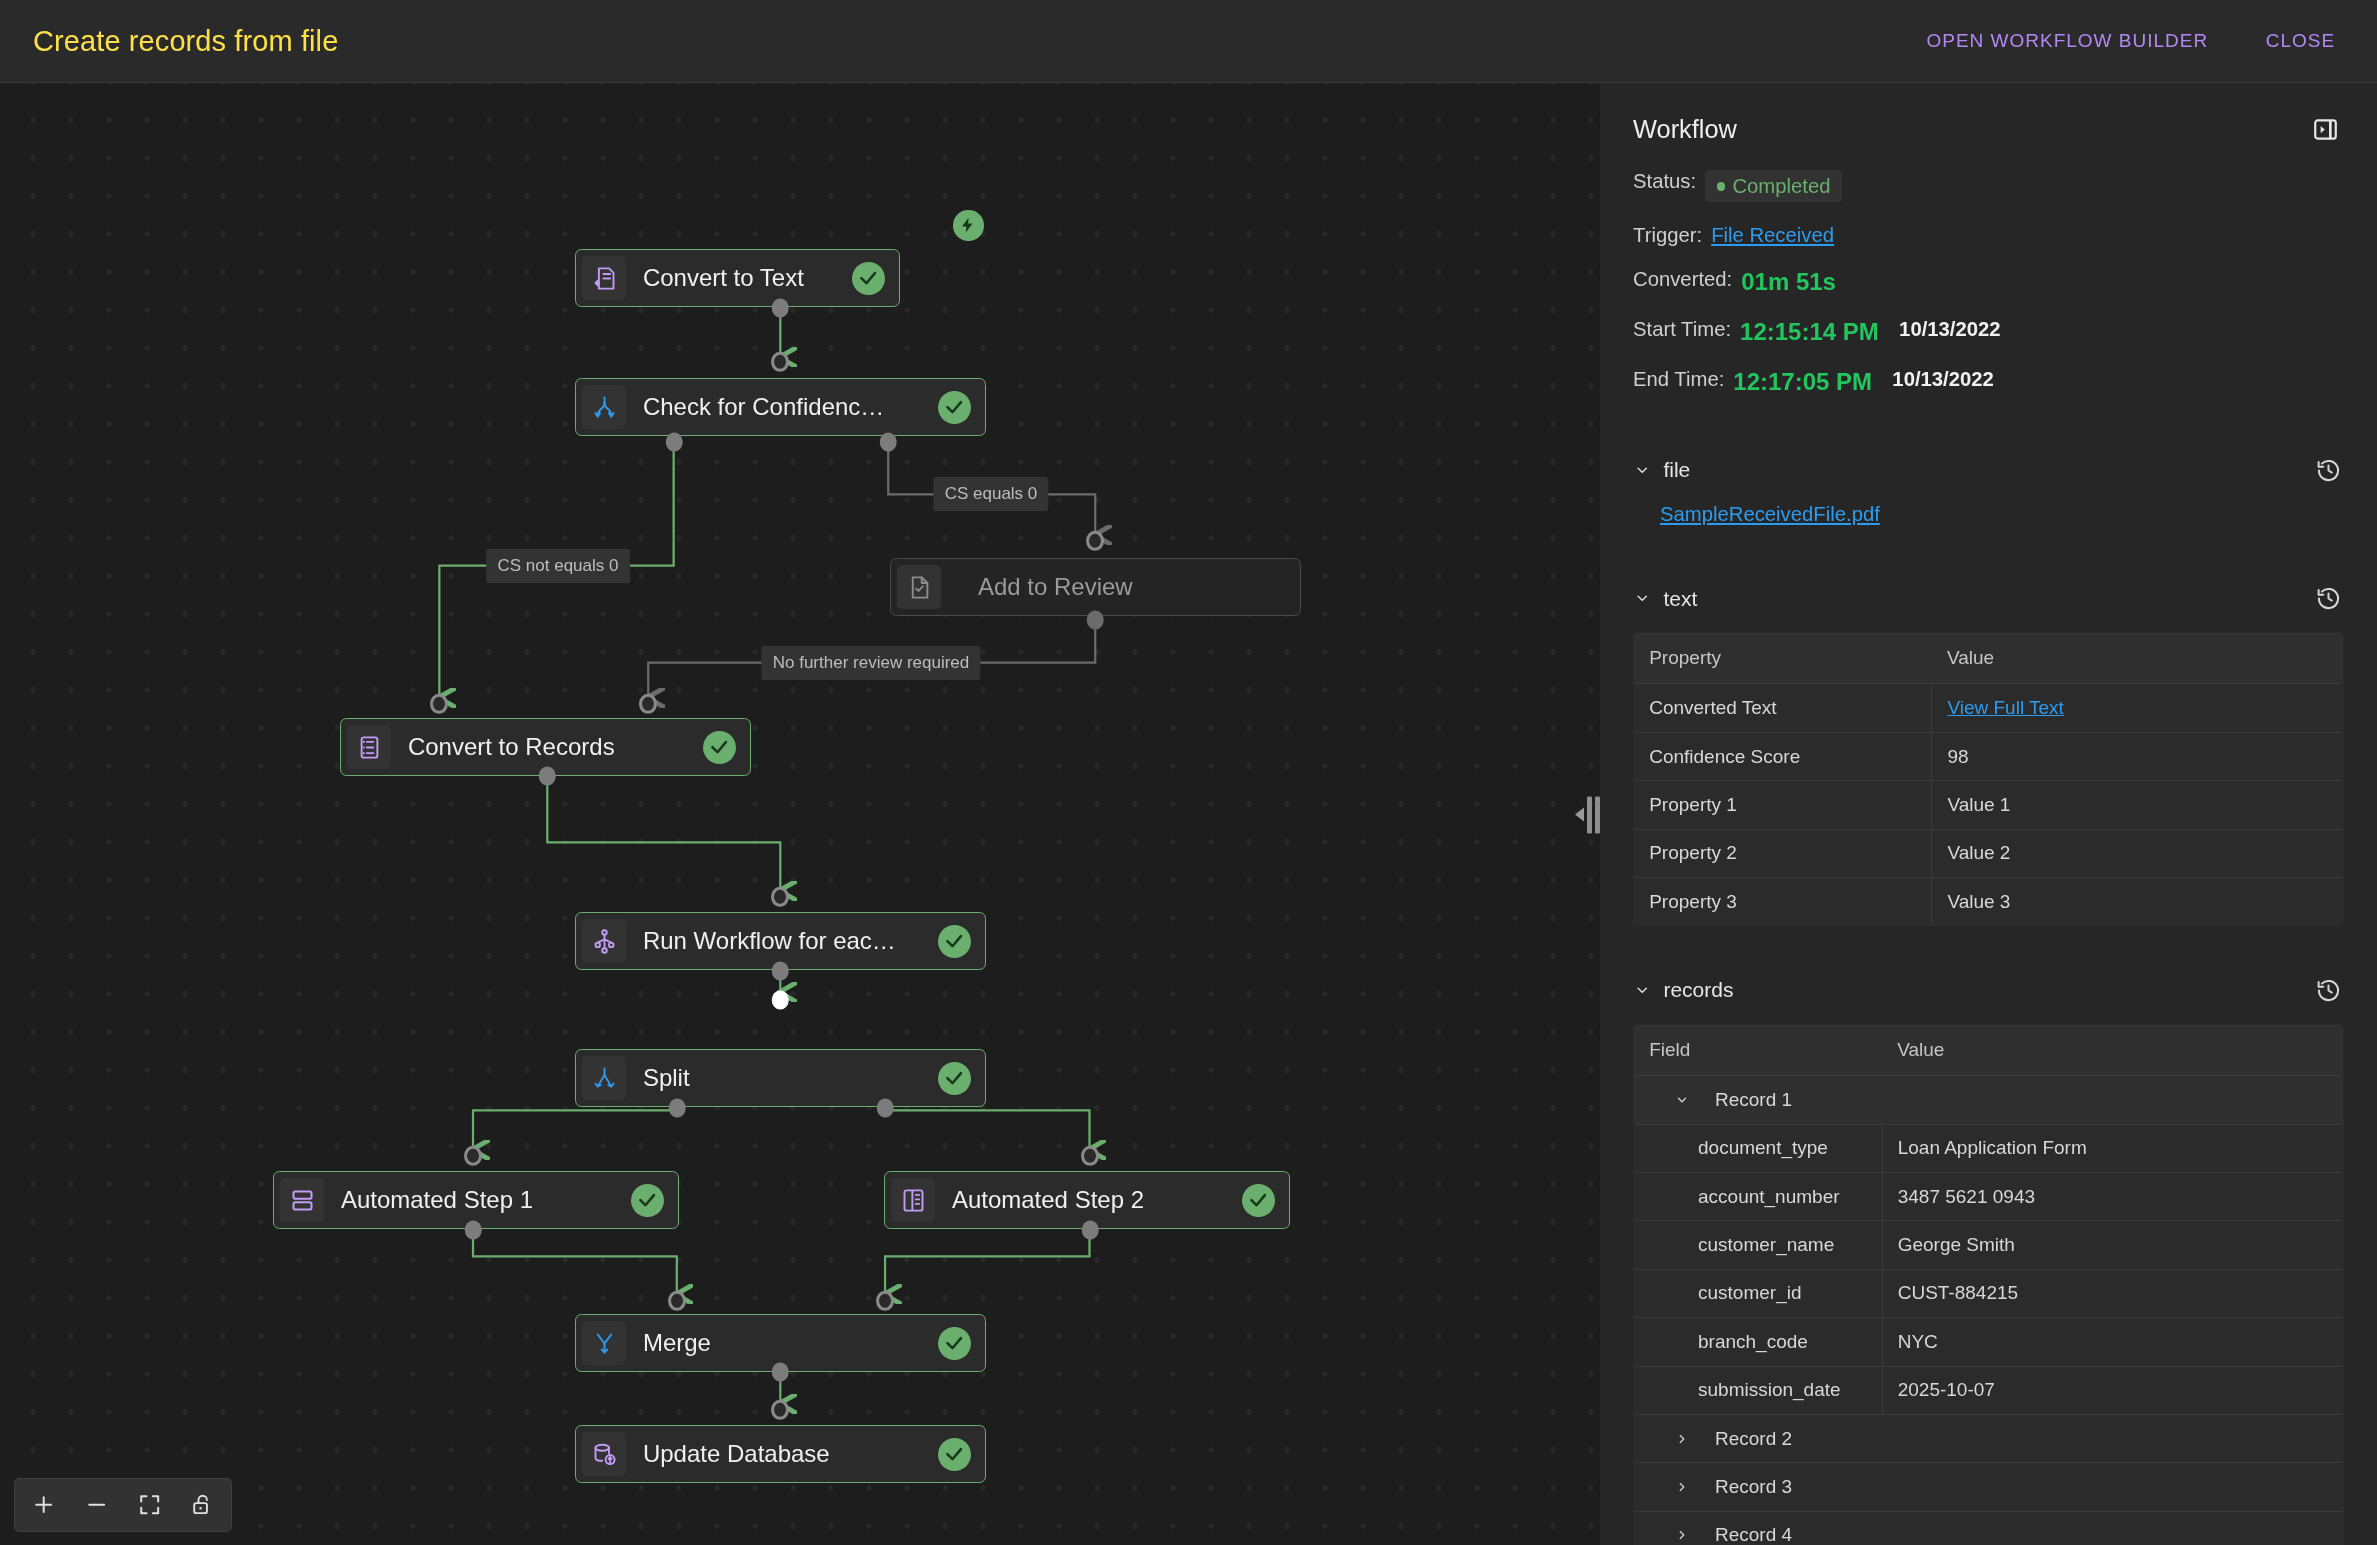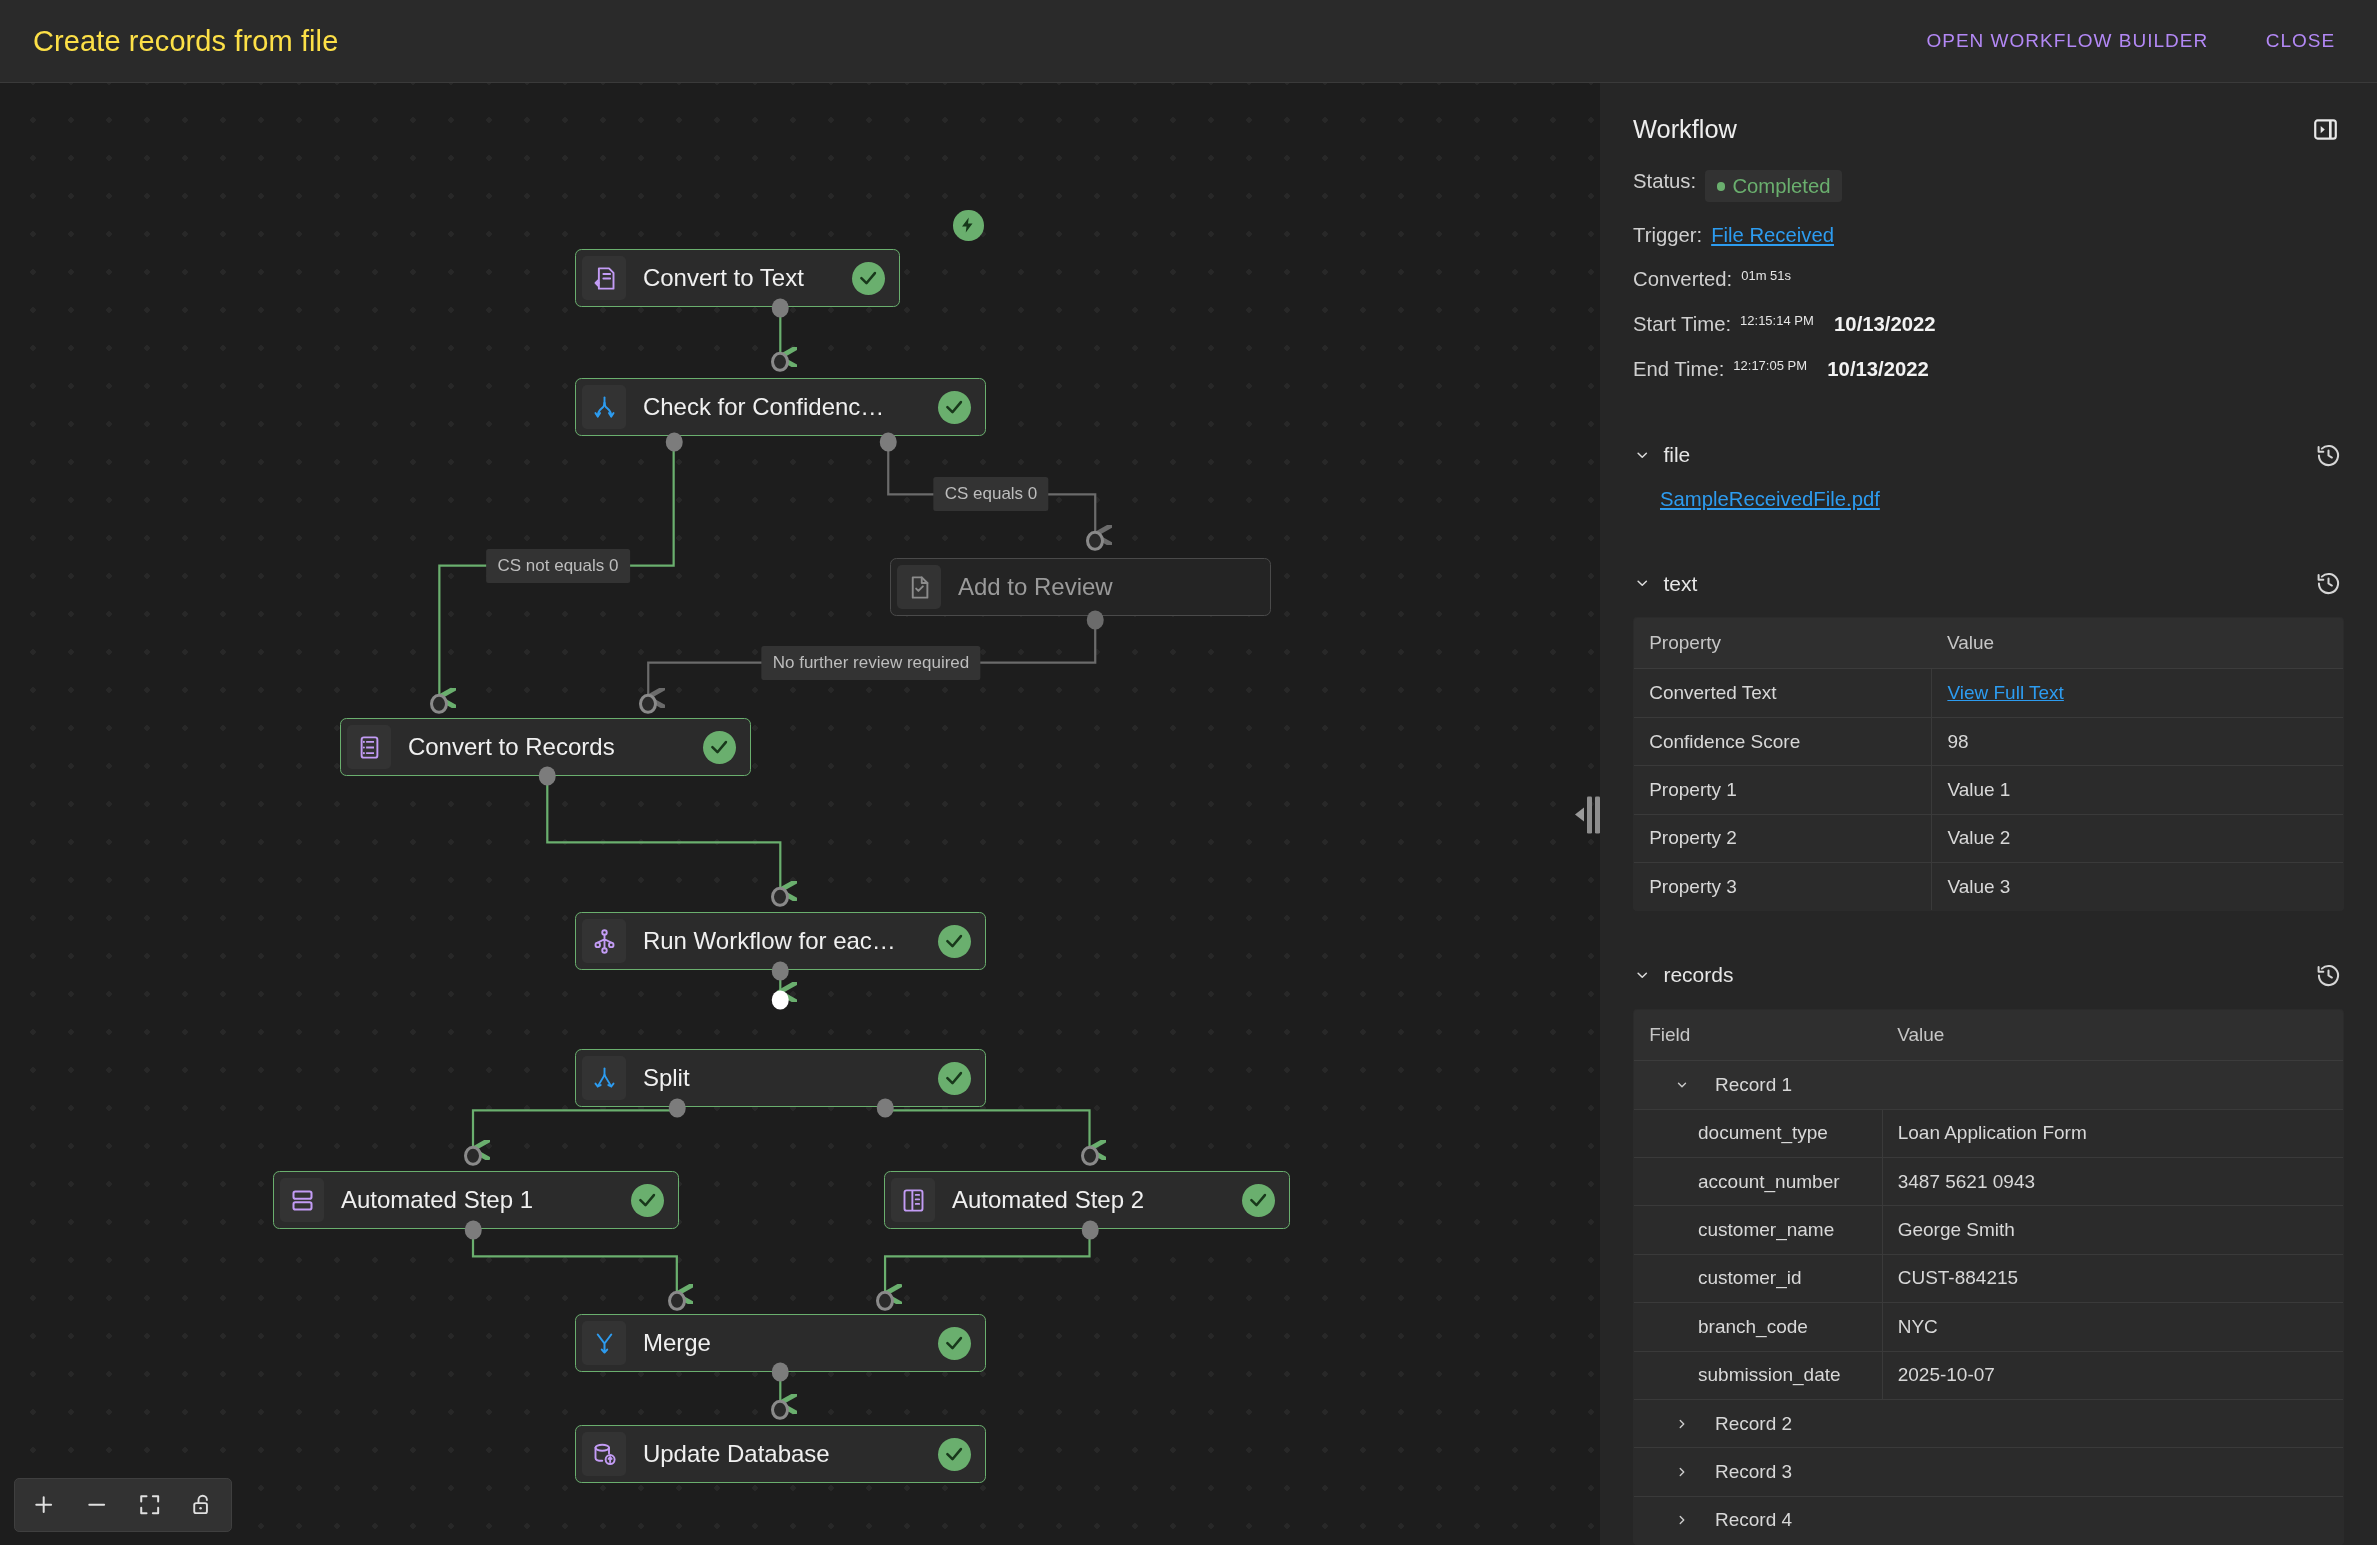--- a/index.html
+++ b/index.html
@@ -134,21 +134,21 @@
   .meta-row{ display:flex;align-items:flex-start; margin-bottom:21.6px; font-size:20.3px; }
   .meta-row:last-child{ margin-bottom:5.1px; }
   .meta-key{ color:#cfcfcf; margin-right:9px; }
   .status-chip{
     background:#323232; border-radius:3.8px; padding:4.4px 11.4px;
     display:inline-flex;align-items:center;gap:7.6px;
   }
   .status-dot{ width:8.3px;height:8.3px;border-radius:50%;background:#6aaf6e; }
   .status-text{ color:#6aaf6e; font-size:20.3px; }
   .link{ color:#2d9cf0; text-decoration:underline; cursor:pointer; font-size:20.3px; }
-  .meta-val{ color:#e5e5e5; font-weight:normal; font-size:13px; }
+  .meta-val{ color:#22c55e; font-weight:bold; font-size:24px; }
   .meta-val2{ color:#f2f2f2; font-weight:bold; font-size:20.3px; margin-left:20.3px; }
 
   .divider{ height:0.6px; background:#3a3a3a; margin:11.4px 33px; }
 
   .section{ padding:3.8px 33px 0 33px; }
   .section-head{
     display:flex;align-items:center;justify-content:space-between;
     padding:14px 0 6.4px 0;
   }
   .section-head-left{ display:flex;align-items:center;gap:11.4px; cursor:pointer; }
@@ -278,21 +278,21 @@
         </span>
       </div>
       <div class="port" style="left:674px;top:359px;"></div>
       <div class="port" style="left:888px;top:359px;"></div>
 
       <div class="edge-label" style="left:991px;top:411px;">CS equals 0</div>
       <div class="edge-label" style="left:558px;top:483px;">CS not equals 0</div>
       <div class="edge-label" style="left:871px;top:580px;">No further review required</div>
 
       <div class="port hollow" style="left:1095px;top:458px;"></div>
-      <div class="node ghost" style="left:890px;top:475px;width:381px;">
+      <div class="node ghost" style="left:890px;top:475px;width:411px;gap:20px;">
         <span class="node-icon">
           <svg viewBox="0 0 24 24" fill="none" stroke="#8c8c8c" stroke-width="1.7" stroke-linecap="round" stroke-linejoin="round">
             <path d="M6 3h8l5 5v13H6z"></path>
               <path d="M14 3v5h5"></path>
               <path d="M9 13l2 2 4-4"></path>
           </svg>
         </span>
         <span class="node-label">Add to Review</span>
       </div>
       <div class="port" style="left:1095px;top:537px;background:#6b6b6b;"></div>

